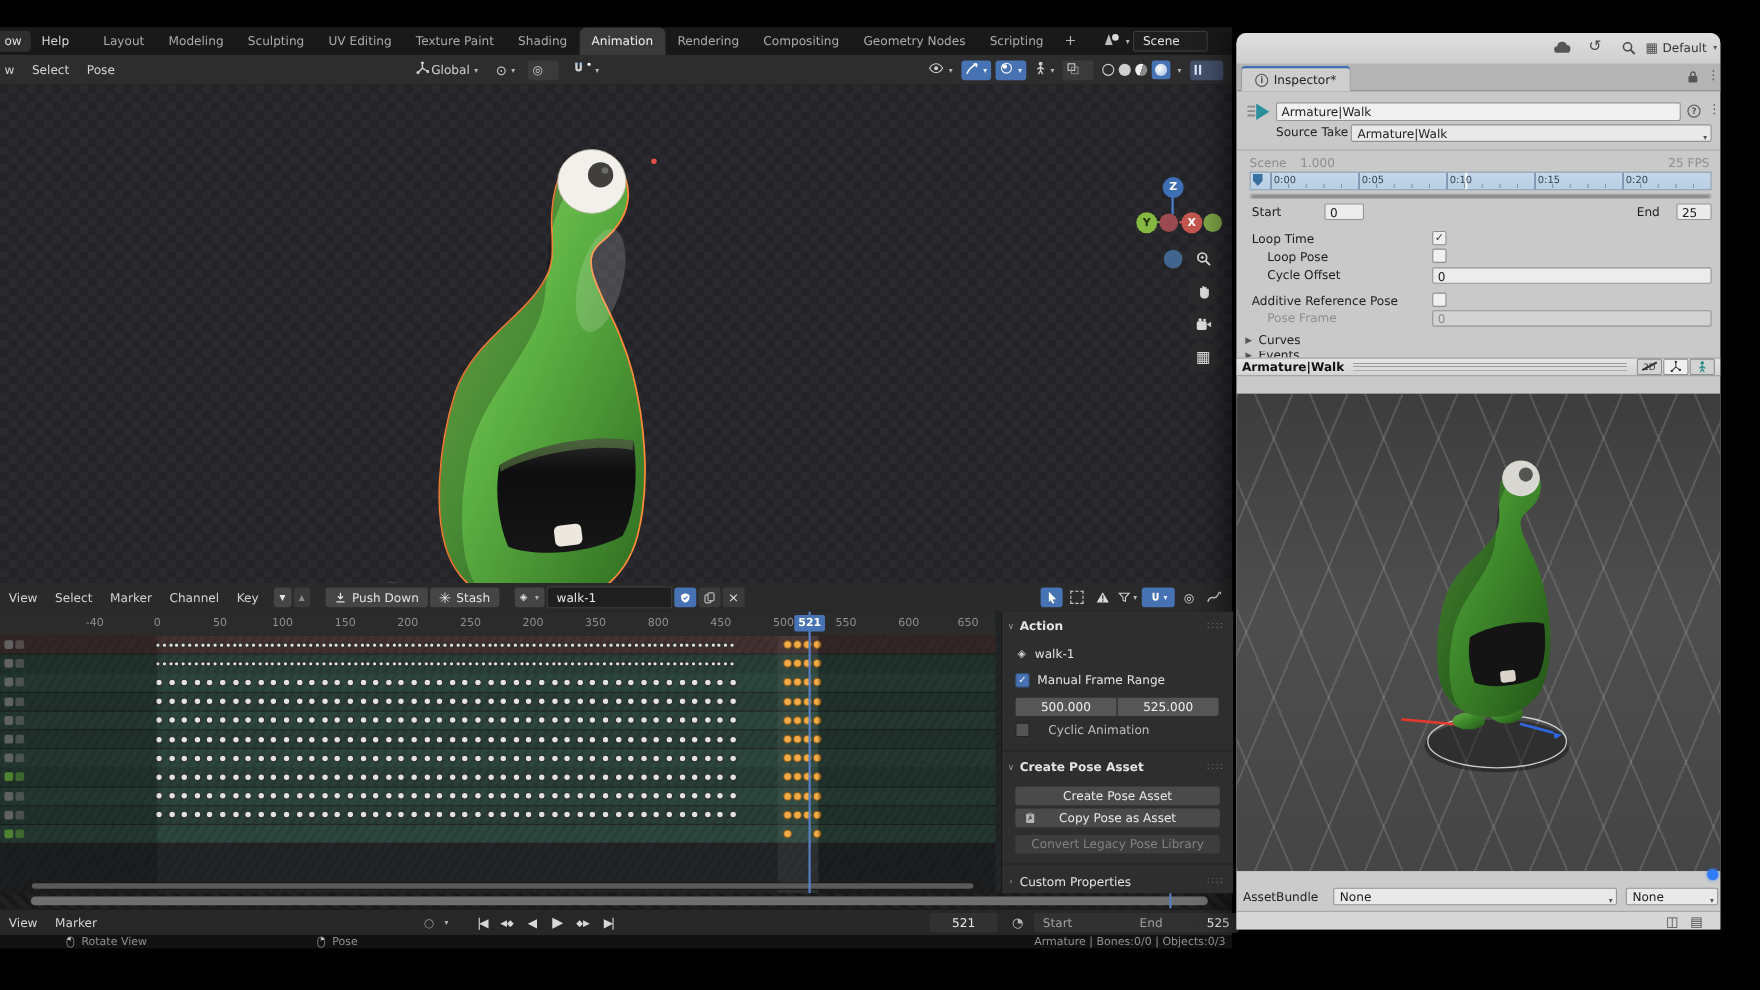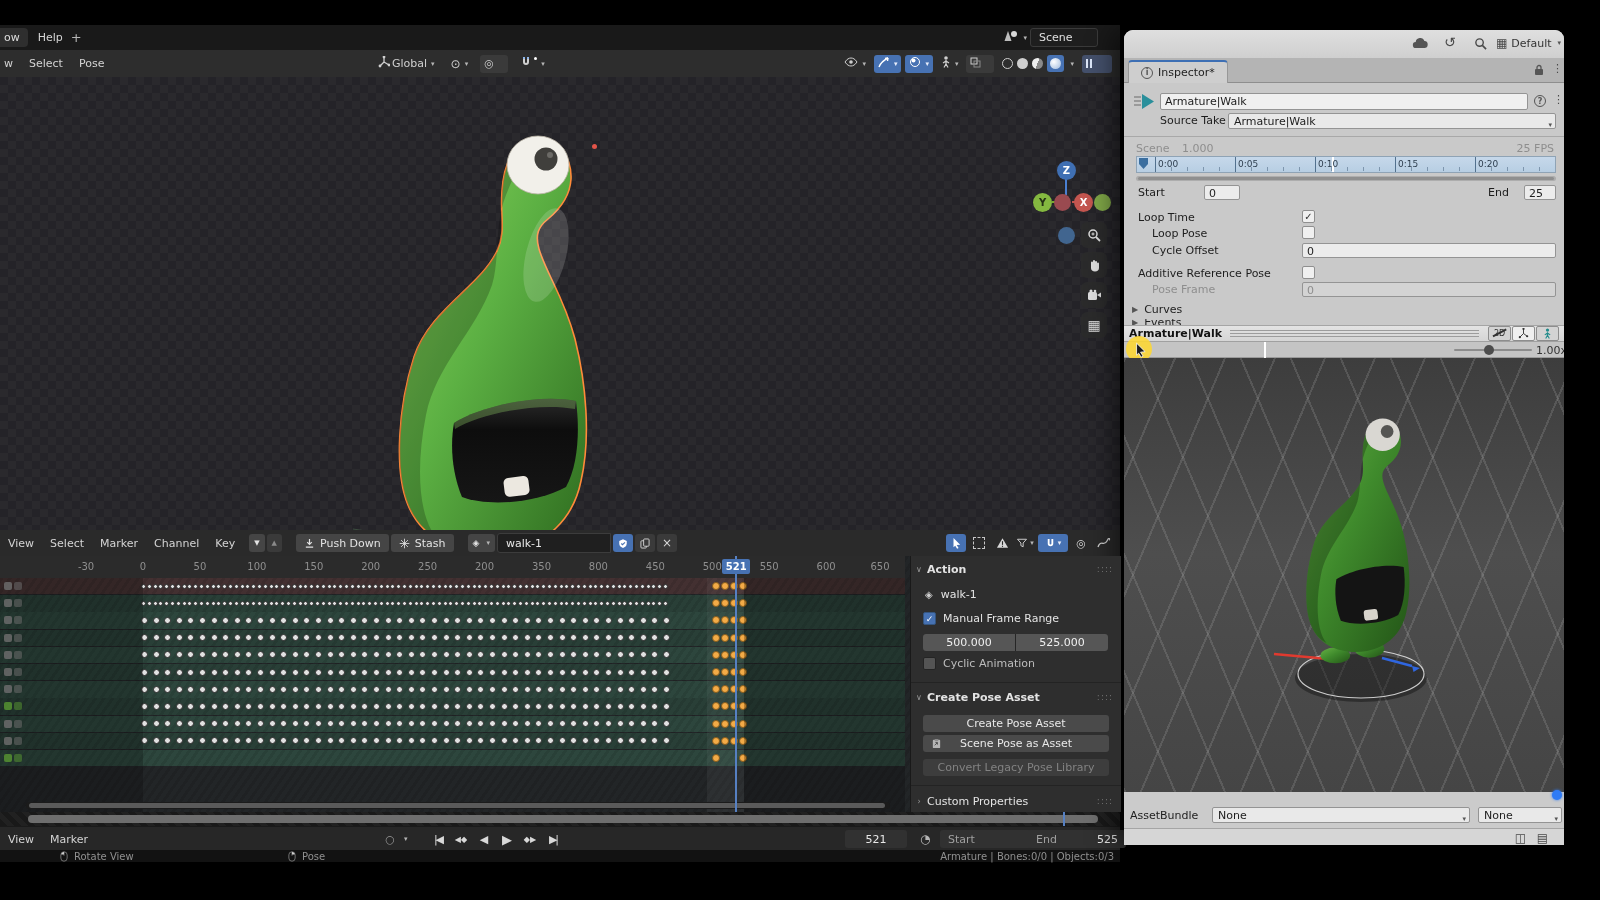--- a/index.html
+++ b/index.html
@@ -137,20 +137,33 @@
 </head>
 <body>
 
 <div class="stage">
 
   <div class="bl">
 
     <div class="bl-topbar">
       <span class="bl-winmenu">ow</span>
       <span class="bl-help">Help</span>
+      <div class="bl-tabs" id="bl-tabs">
+          <div class="bl-tab">Layout</div>
+          <div class="bl-tab">Modeling</div>
+          <div class="bl-tab">Sculpting</div>
+          <div class="bl-tab">UV Editing</div>
+          <div class="bl-tab">Texture Paint</div>
+          <div class="bl-tab">Shading</div>
+          <div class="bl-tab active">Animation</div>
+          <div class="bl-tab">Rendering</div>
+          <div class="bl-tab">Compositing</div>
+          <div class="bl-tab">Geometry Nodes</div>
+          <div class="bl-tab">Scripting</div>
+        </div>
       <span class="bl-addtab">+</span>
       <div class="bl-scene">
         <span>
           <svg width="14" height="13" viewBox="0 0 14 13">
               <circle cx="10" cy="4" r="3" fill="#d8d8d8"></circle>
               <path d="M4 1L7.5 11H.5z" fill="#bdbdbd"></path>
             </svg>
         </span>
         <span class="chev">▾</span>
         <span class="scene-field">Scene</span>
@@ -404,21 +417,21 @@
         <div class="ibtn bare">
           <svg width="14" height="10" viewBox="0 0 14 10">
               <path d="M1 9C4 1 7 9 10 3s2-1 3-1" stroke="#d0d0d0" fill="none" stroke-width="1.3"></path>
             </svg>
         </div>
       </div>
     </div>
 
     <div class="bl-dope">
       <div class="bl-ruler" id="bl-ruler">
-          <div class="ruler-num" style="left: 71.075px;">-30</div>
+          <div class="ruler-num" style="left: 71.075px;">-40</div>
           <div class="ruler-num" style="left: 128px;">0</div>
           <div class="ruler-num" style="left: 184.925px;">50</div>
           <div class="ruler-num" style="left: 241.85px;">100</div>
           <div class="ruler-num" style="left: 298.775px;">150</div>
           <div class="ruler-num" style="left: 355.7px;">200</div>
           <div class="ruler-num" style="left: 412.625px;">250</div>
           <div class="ruler-num" style="left: 469.55px;">200</div>
           <div class="ruler-num" style="left: 526.475px;">350</div>
           <div class="ruler-num" style="left: 583.4px;">800</div>
           <div class="ruler-num" style="left: 640.325px;">450</div>
@@ -1085,38 +1098,38 @@
           <span style="color:#e3e3e3">walk-1</span>
         </div>
         <div class="abs" style="left:12px;top:56px;display:flex;align-items:center;gap:7px">
           <span class="cb checked"></span>
           <span style="color:#e3e3e3">Manual Frame Range</span>
         </div>
         <div class="range2" style="left:12px;top:78px">
           <div>500.000</div>
           <div>525.000</div>
         </div>
-        <div class="abs" style="left:12px;top:101px;display:flex;align-items:flex-start;gap:7px">
+        <div class="abs" style="left:12px;top:101px;display:flex;align-items:flex-start;gap:17px">
           <span class="cb"></span>
           <span style="color:#bdbdbd">Cyclic Animation</span>
         </div>
         <div class="abs" style="left:0;top:126px;width:100%;height:1px;background:#232323"></div>
         <div class="pn-hdr" style="top:132px">
           <span class="tri">∨</span>
             <span style="font-weight:bold">Create Pose Asset</span>
           <span class="grip">::::</span>
         </div>
         <div class="pbtn" style="left:12px;top:159px;width:186px">Create Pose Asset</div>
         <div class="pbtn" style="left:12px;top:179px;width:186px">
           <svg width="11" height="11" viewBox="0 0 12 12" style="position:absolute;left:8px">
               <rect x="2" y="2" width="8" height="9" rx="1" fill="#b5b5b5"></rect>
               <rect x="4" y="1" width="4" height="2.5" rx="1" fill="#8b8b8b"></rect>
               <path d="M4 8l3-3M7 5H4.8M7 5v2.2" stroke="#4a4a4a" stroke-width="1"></path>
             </svg>
-          <span>Scene Pose as Asset</span>
+          <span>Copy Pose as Asset</span>
         </div>
         <div class="pbtn dim" style="left:12px;top:203px;width:186px">Convert Legacy Pose Library</div>
         <div class="abs" style="left:0;top:229px;width:100%;height:1px;background:#232323"></div>
         <div class="pn-hdr" style="top:236px">
           <span class="tri">›</span>
             <span>Custom Properties</span>
           <span class="grip">::::</span>
         </div>
       </div>
     </div>
@@ -1315,31 +1328,20 @@
           </svg>
       </span>
       <span class="pv-btn">
         <svg width="9" height="11" viewBox="0 0 10 12">
             <circle cx="5" cy="2.2" r="1.8" fill="#1f8a8a"></circle>
             <path d="M5 4.5v3.5M5 5.5L2 7.5M5 5.5l3 2M5 8l-2 3.5M5 8l2 3.5" stroke="#1f8a8a" stroke-width="1.2" fill="none"></path>
           </svg>
       </span>
     </div>
 
-    <div class="pv-toolbar">
-      <span class="cursor-hl">
-        <svg width="14" height="16" viewBox="0 0 12 14" style="position:absolute;left:7px;top:6px">
-            <path d="M3 1l7.5 7.5-4 .4 2.2 3.4-1.7 1-2.2-3.5L3 11.5z" fill="#1a1a1a" stroke="#fff" stroke-width=".7"></path>
-          </svg>
-      </span>
-      <span class="abs" style="left:140px;top:0;width:2px;height:16px;background:#fff"></span>
-      <span class="abs" style="left:330px;top:7px;width:78px;height:2px;background:#8c8c8c;border-radius:1px"></span>
-      <span class="abs" style="left:360px;top:3px;width:10px;height:10px;border-radius:50%;background:#4c4c4c"></span>
-      <span class="abs" style="left:412px;top:2px;color:#333">1.00x</span>
-    </div>
 
     <div class="pv-view">
       <svg class="abs" style="left:0;top:0" width="440" height="434">
         <ellipse cx="237" cy="320" rx="66" ry="24" fill="rgba(0,0,0,.35)"></ellipse>
         <ellipse cx="237" cy="316" rx="63" ry="24" fill="none" stroke="rgba(255,255,255,.75)" stroke-width="1.2"></ellipse>
         <line x1="150" y1="296" x2="216" y2="302" stroke="#e03a2f" stroke-width="2.5"></line>
         <line x1="258" y1="300" x2="288" y2="308" stroke="#2f66e0" stroke-width="2.5"></line>
         <path d="M288 308l8 2-6.5 4z" fill="#2f66e0"></path>
       </svg>
 

